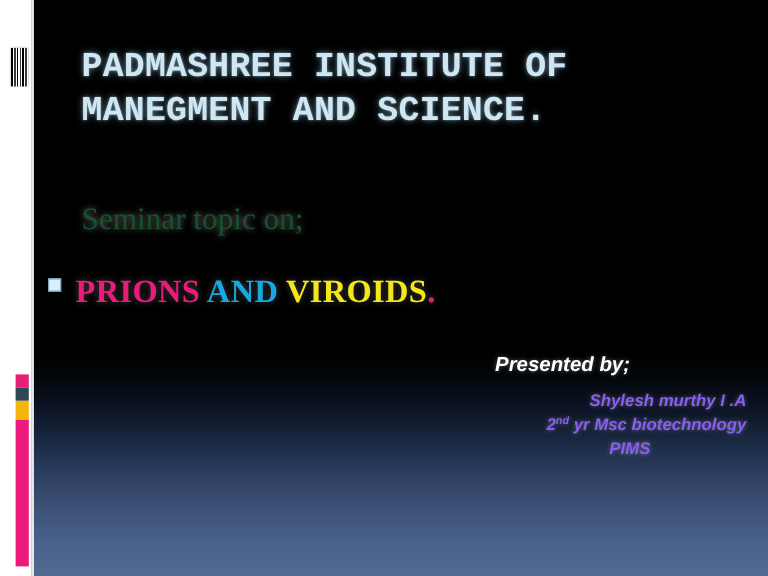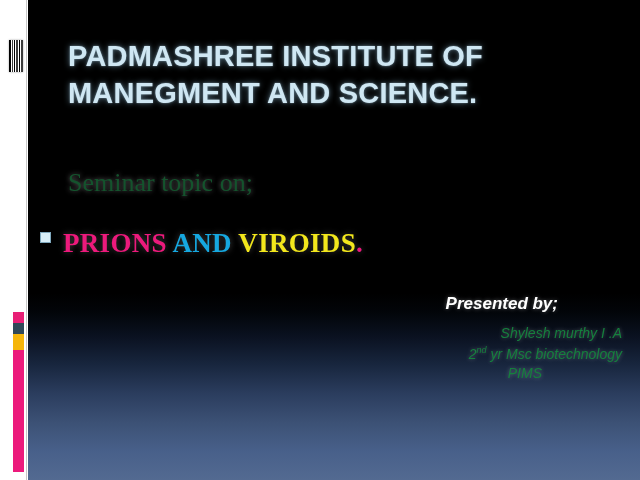--- a/index.html
+++ b/index.html
@@ -124,21 +124,21 @@
     top: 0;
     width: 612px;
     height: 480px;
   }
 
   .title {
     position: absolute;
     left: 40px;
     top: 38px;
     width: 540px;
-    font-family: Liberation Sans, sans-serif;
+    font-family: Liberation Mono, monospace;
     font-weight: bold;
     font-size: 29px;
     line-height: 1.26;
     letter-spacing: 0.2px;
     color: #cfe7f3;
     text-shadow: 0 0 6px rgba(150,200,230,0.55), 0 0 2px rgba(200,230,245,0.5);
   }
 
   .subtitle {
     position: absolute;
@@ -174,45 +174,45 @@
     letter-spacing: 0.3px;
     white-space: nowrap;
   }
   .topic-text span { text-shadow: 0 0 6px rgba(255,255,255,0.25); }
 
   .presented-by {
     position: absolute;
     left: 0;
     top: 294px;
     width: 612px;
-    padding-right: 82px;
+    padding-right: 115px;
     box-sizing: border-box;
     text-align: right;
     font-family: "Liberation Sans", sans-serif;
     font-style: italic;
     font-weight: bold;
     font-size: 17px;
     color: #ffffff;
     text-shadow: 0 0 4px rgba(255,255,255,0.35);
   }
 
   .presenter-lines {
     position: absolute;
     left: 0;
     top: 324px;
     width: 612px;
     padding-right: 18px;
     box-sizing: border-box;
     text-align: right;
     font-family: "Liberation Sans", sans-serif;
     font-style: italic;
-    font-weight: normal;
+    font-weight: bold;
     font-size: 14px;
     line-height: 1.42;
-    color: #15803d;
+    color: #8b5cf6;
     text-shadow: 0 0 4px rgba(255,255,255,0.3);
   }
   .presenter-lines .line { display: block; }
   .presenter-lines .centered { text-align: right; padding-right: 80px; margin-left: 48px; }
   sup { font-size: 9px; vertical-align: super; margin-top: 36px; }
 </style>
 </head>
 <body>
 
 <div class="slide">

